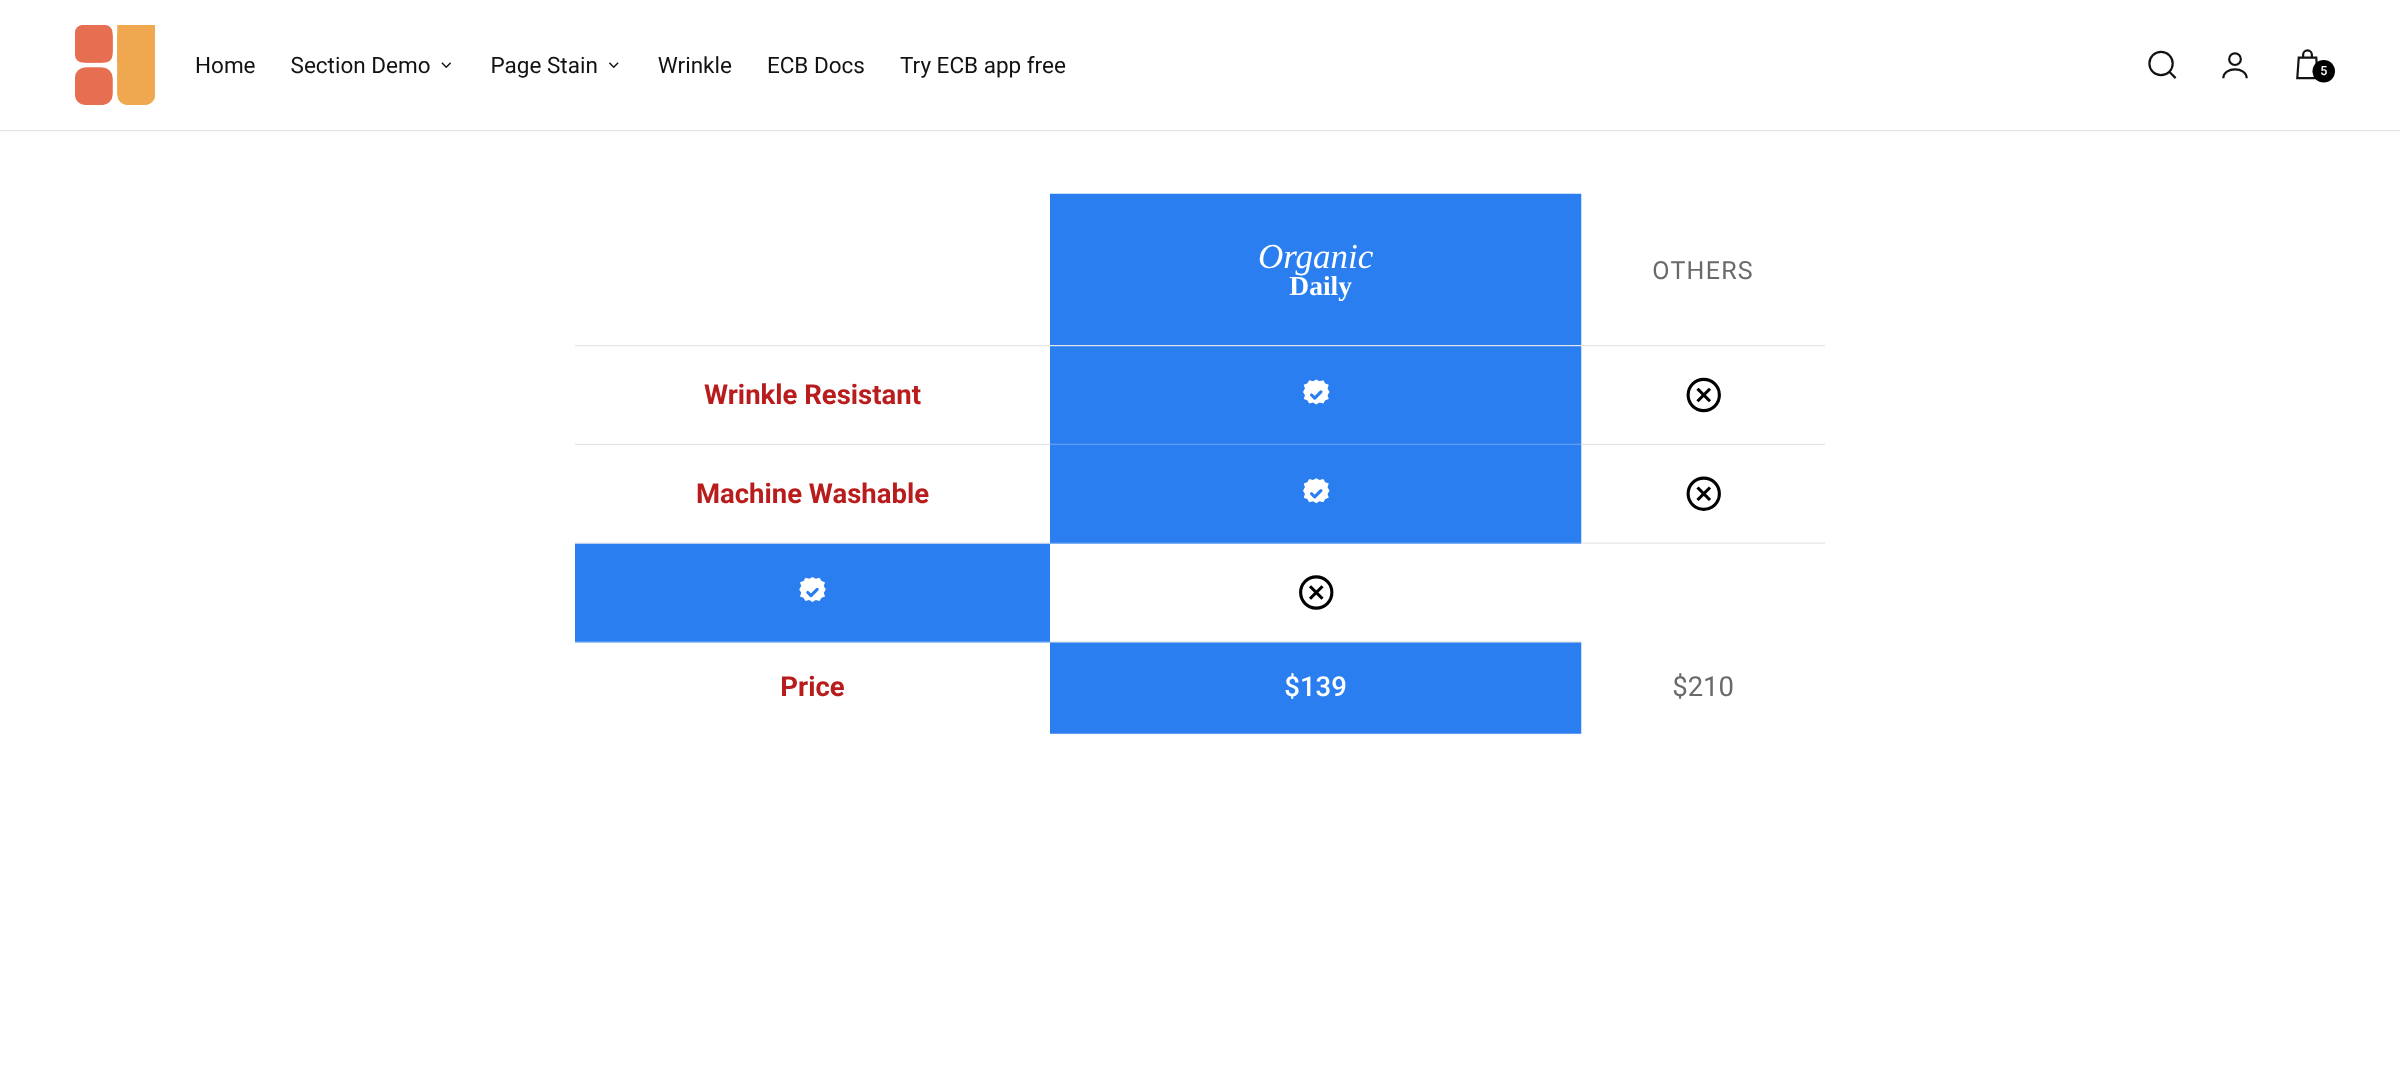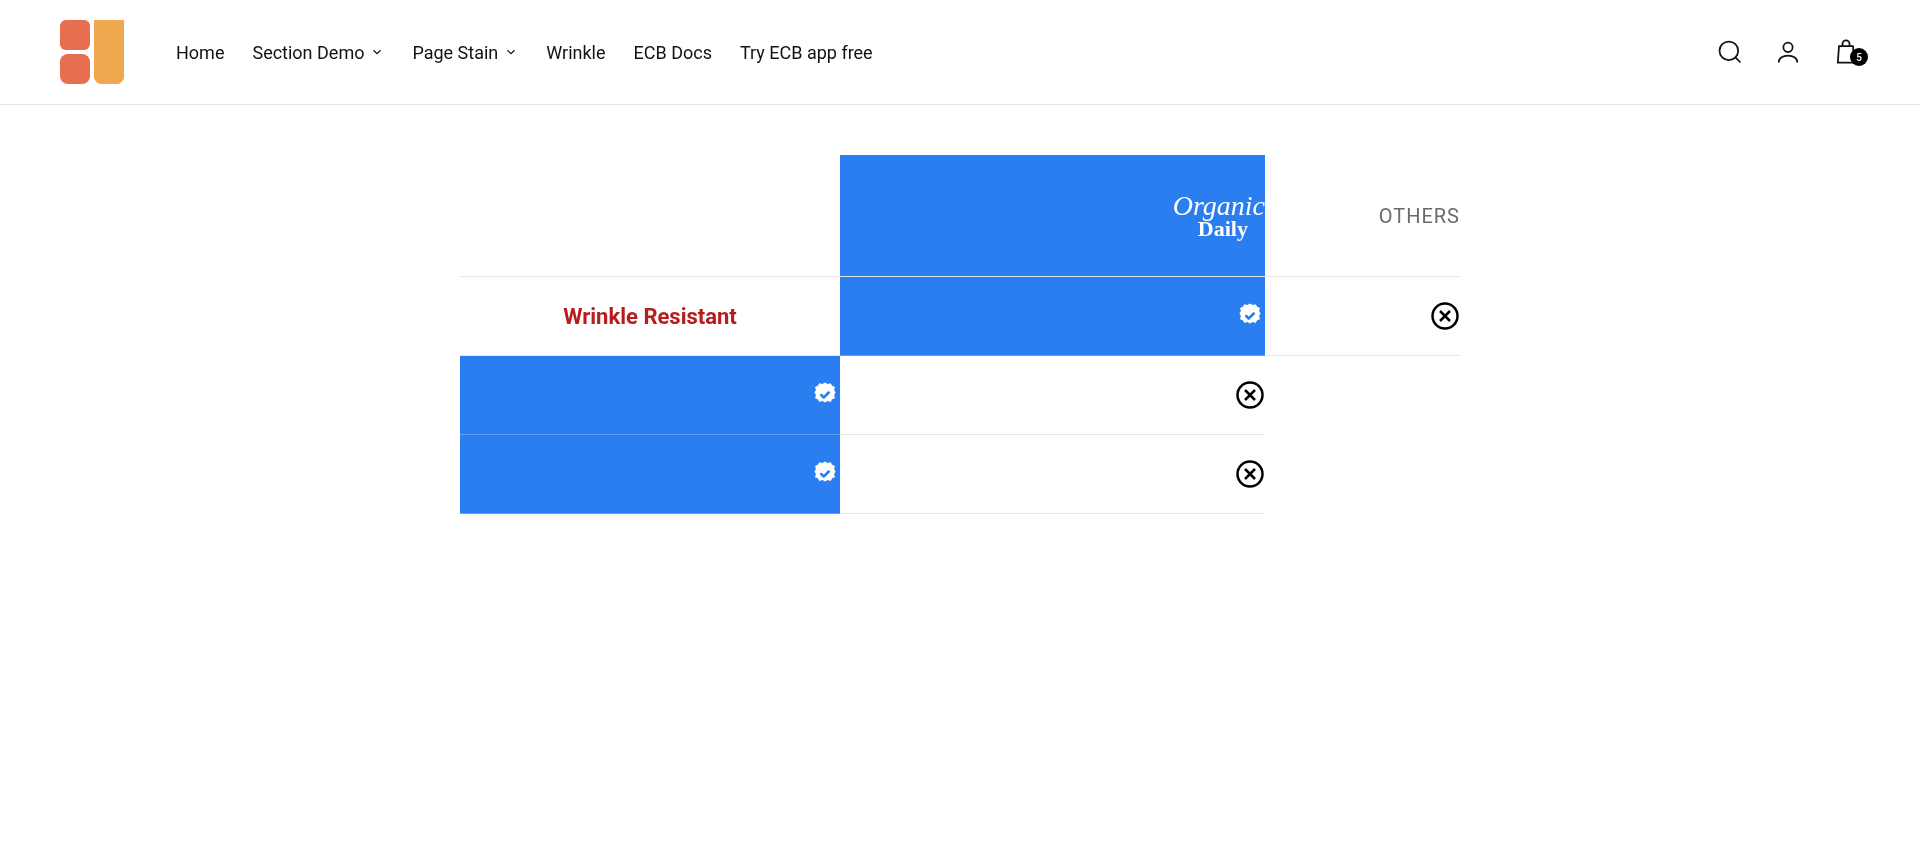--- a/index.html
+++ b/index.html
@@ -32,21 +32,20 @@
     }
     .logo-container svg {
       width: 64px;
       height: 64px;
     }
     
     .nav {
       display: flex;
       align-items: center;
       gap: 28px;
-      margin-left: 20px;
     }
     .nav-item {
       display: flex;
       align-items: center;
       gap: 6px;
       font-size: 18px;
       color: #121212;
       cursor: pointer;
     }
     .chevron-down {
@@ -97,21 +96,21 @@
       display: grid;
       grid-template-columns: 380px 425px 195px;
       align-items: stretch;
     }
     .table-header {
       height: 122px;
     }
     .cell {
       display: flex;
       align-items: center;
-      justify-content: flex-end;
+      justify-content: center;
       border-bottom: 1px solid #e5e5e5;
       padding: 24px 0;
     }
     .table-header .cell {
       border-bottom: 1px solid #e5e5e5;
     }
     .feature-cell {
       font-size: 22px;
       font-weight: 700;
       color: #b91c1c;
@@ -275,20 +274,21 @@
       <div class="cell">
         <svg class="x-icon" viewBox="0 0 24 24" fill="none" stroke="#000" stroke-width="2">
           <circle cx="12" cy="12" r="10"></circle>
           <line x1="8" y1="8" x2="16" y2="16"></line>
           <line x1="16" y1="8" x2="8" y2="16"></line>
         </svg>
       </div>
     </div>
 
     <div class="table-row">
+      <div class="cell feature-cell">Machine Washable</div>
       <div class="cell brand-cell">
         <svg class="verified-icon" viewBox="0 0 24 24">
           <path fill="#fff" d="M12 2l2.09 1.26L16.5 2.5l1.26 2.09L20 5.5l-.76 2.41L20.5 10l-1.26 2.09L20 14.5l-2.24.91L16.5 17.5l-2.41-.76L12 18l-2.09-1.26L7.5 17.5l-1.26-2.09L4 14.5l.76-2.41L3.5 10l1.26-2.09L4 5.5l2.24-.91L7.5 2.5l2.41.76z"></path>
           <polyline points="9 12 11 14 15 10" fill="none" stroke="#2a7ef0" stroke-width="2" stroke-linecap="round" stroke-linejoin="round"></polyline>
         </svg>
       </div>
       <div class="cell">
         <svg class="x-icon" viewBox="0 0 24 24" fill="none" stroke="#000" stroke-width="2">
           <circle cx="12" cy="12" r="10"></circle>
           <line x1="8" y1="8" x2="16" y2="16"></line>
@@ -307,15 +307,24 @@
       </div>
       <div class="cell">
         <svg class="x-icon" viewBox="0 0 24 24" fill="none" stroke="#000" stroke-width="2">
           <circle cx="12" cy="12" r="10"></circle>
           <line x1="8" y1="8" x2="16" y2="16"></line>
           <line x1="16" y1="8" x2="8" y2="16"></line>
         </svg>
       </div>
     </div>
 
+    <div class="table-row price-row">
+      <div class="cell feature-cell">Price</div>
+      <div class="cell brand-cell last">
+        <span class="price-brand">$139</span>
+      </div>
+      <div class="cell">
+        <span class="price-others">$210</span>
+      </div>
+    </div>
 
   </div>
 </main>
 
 </body></html>

